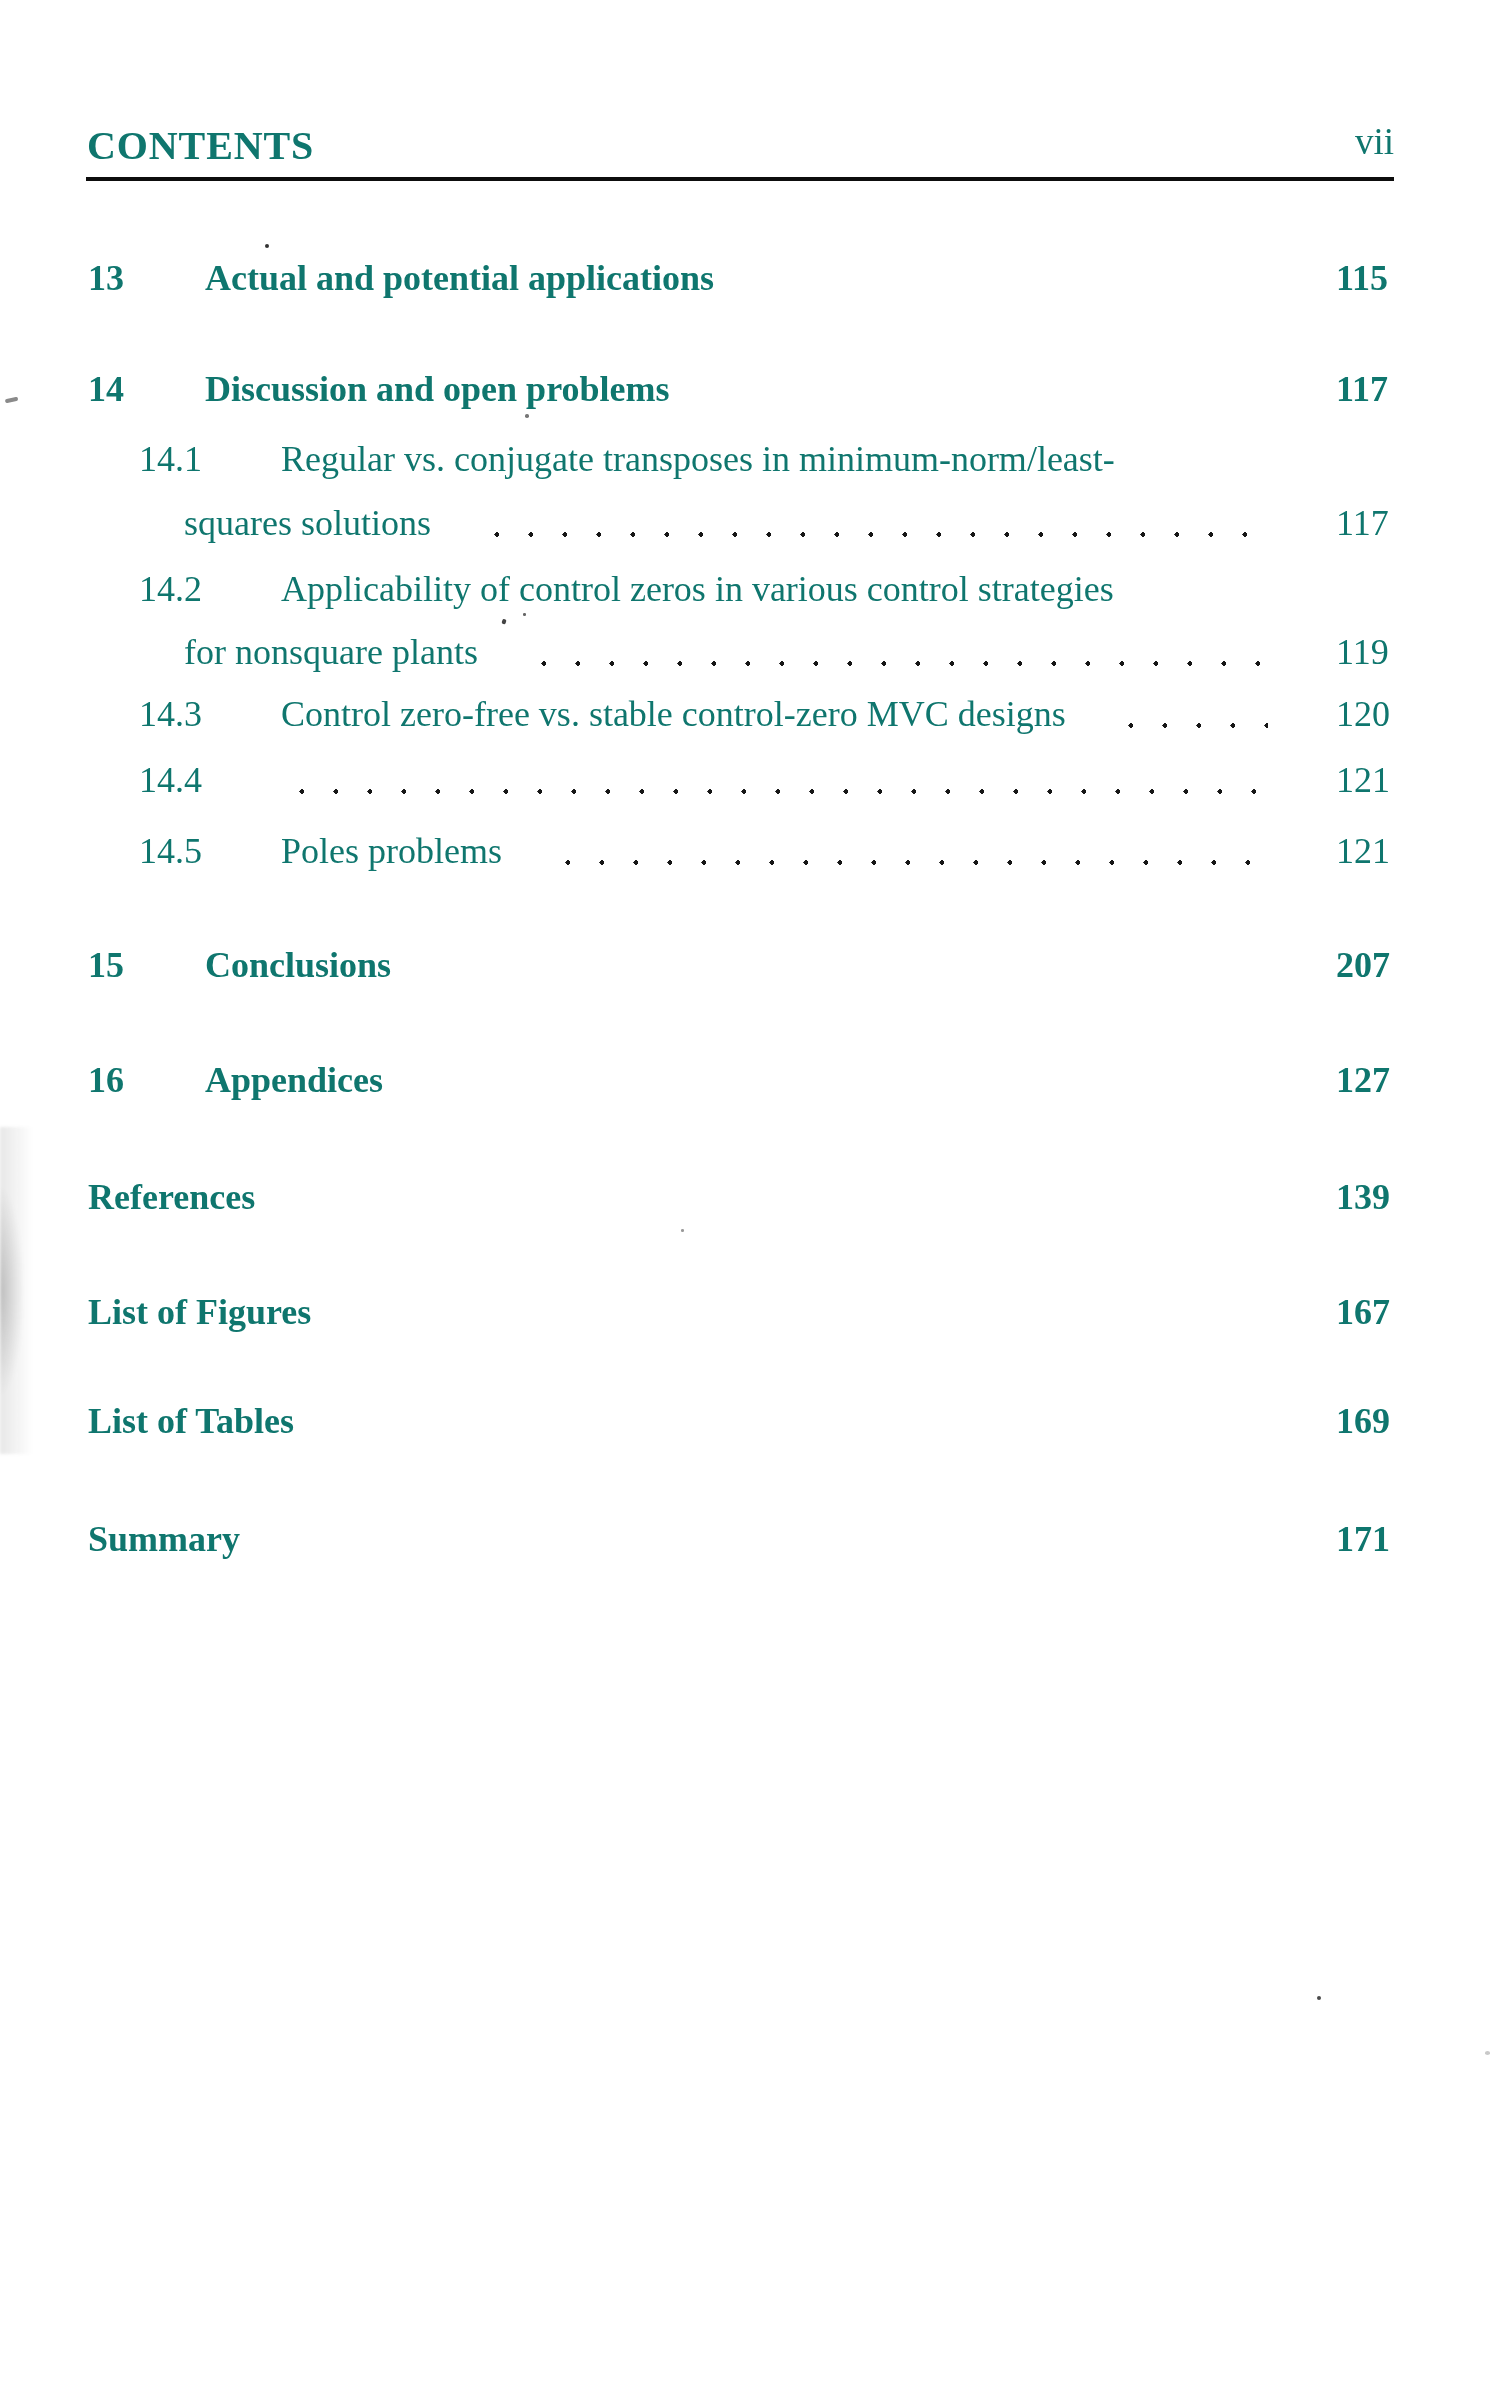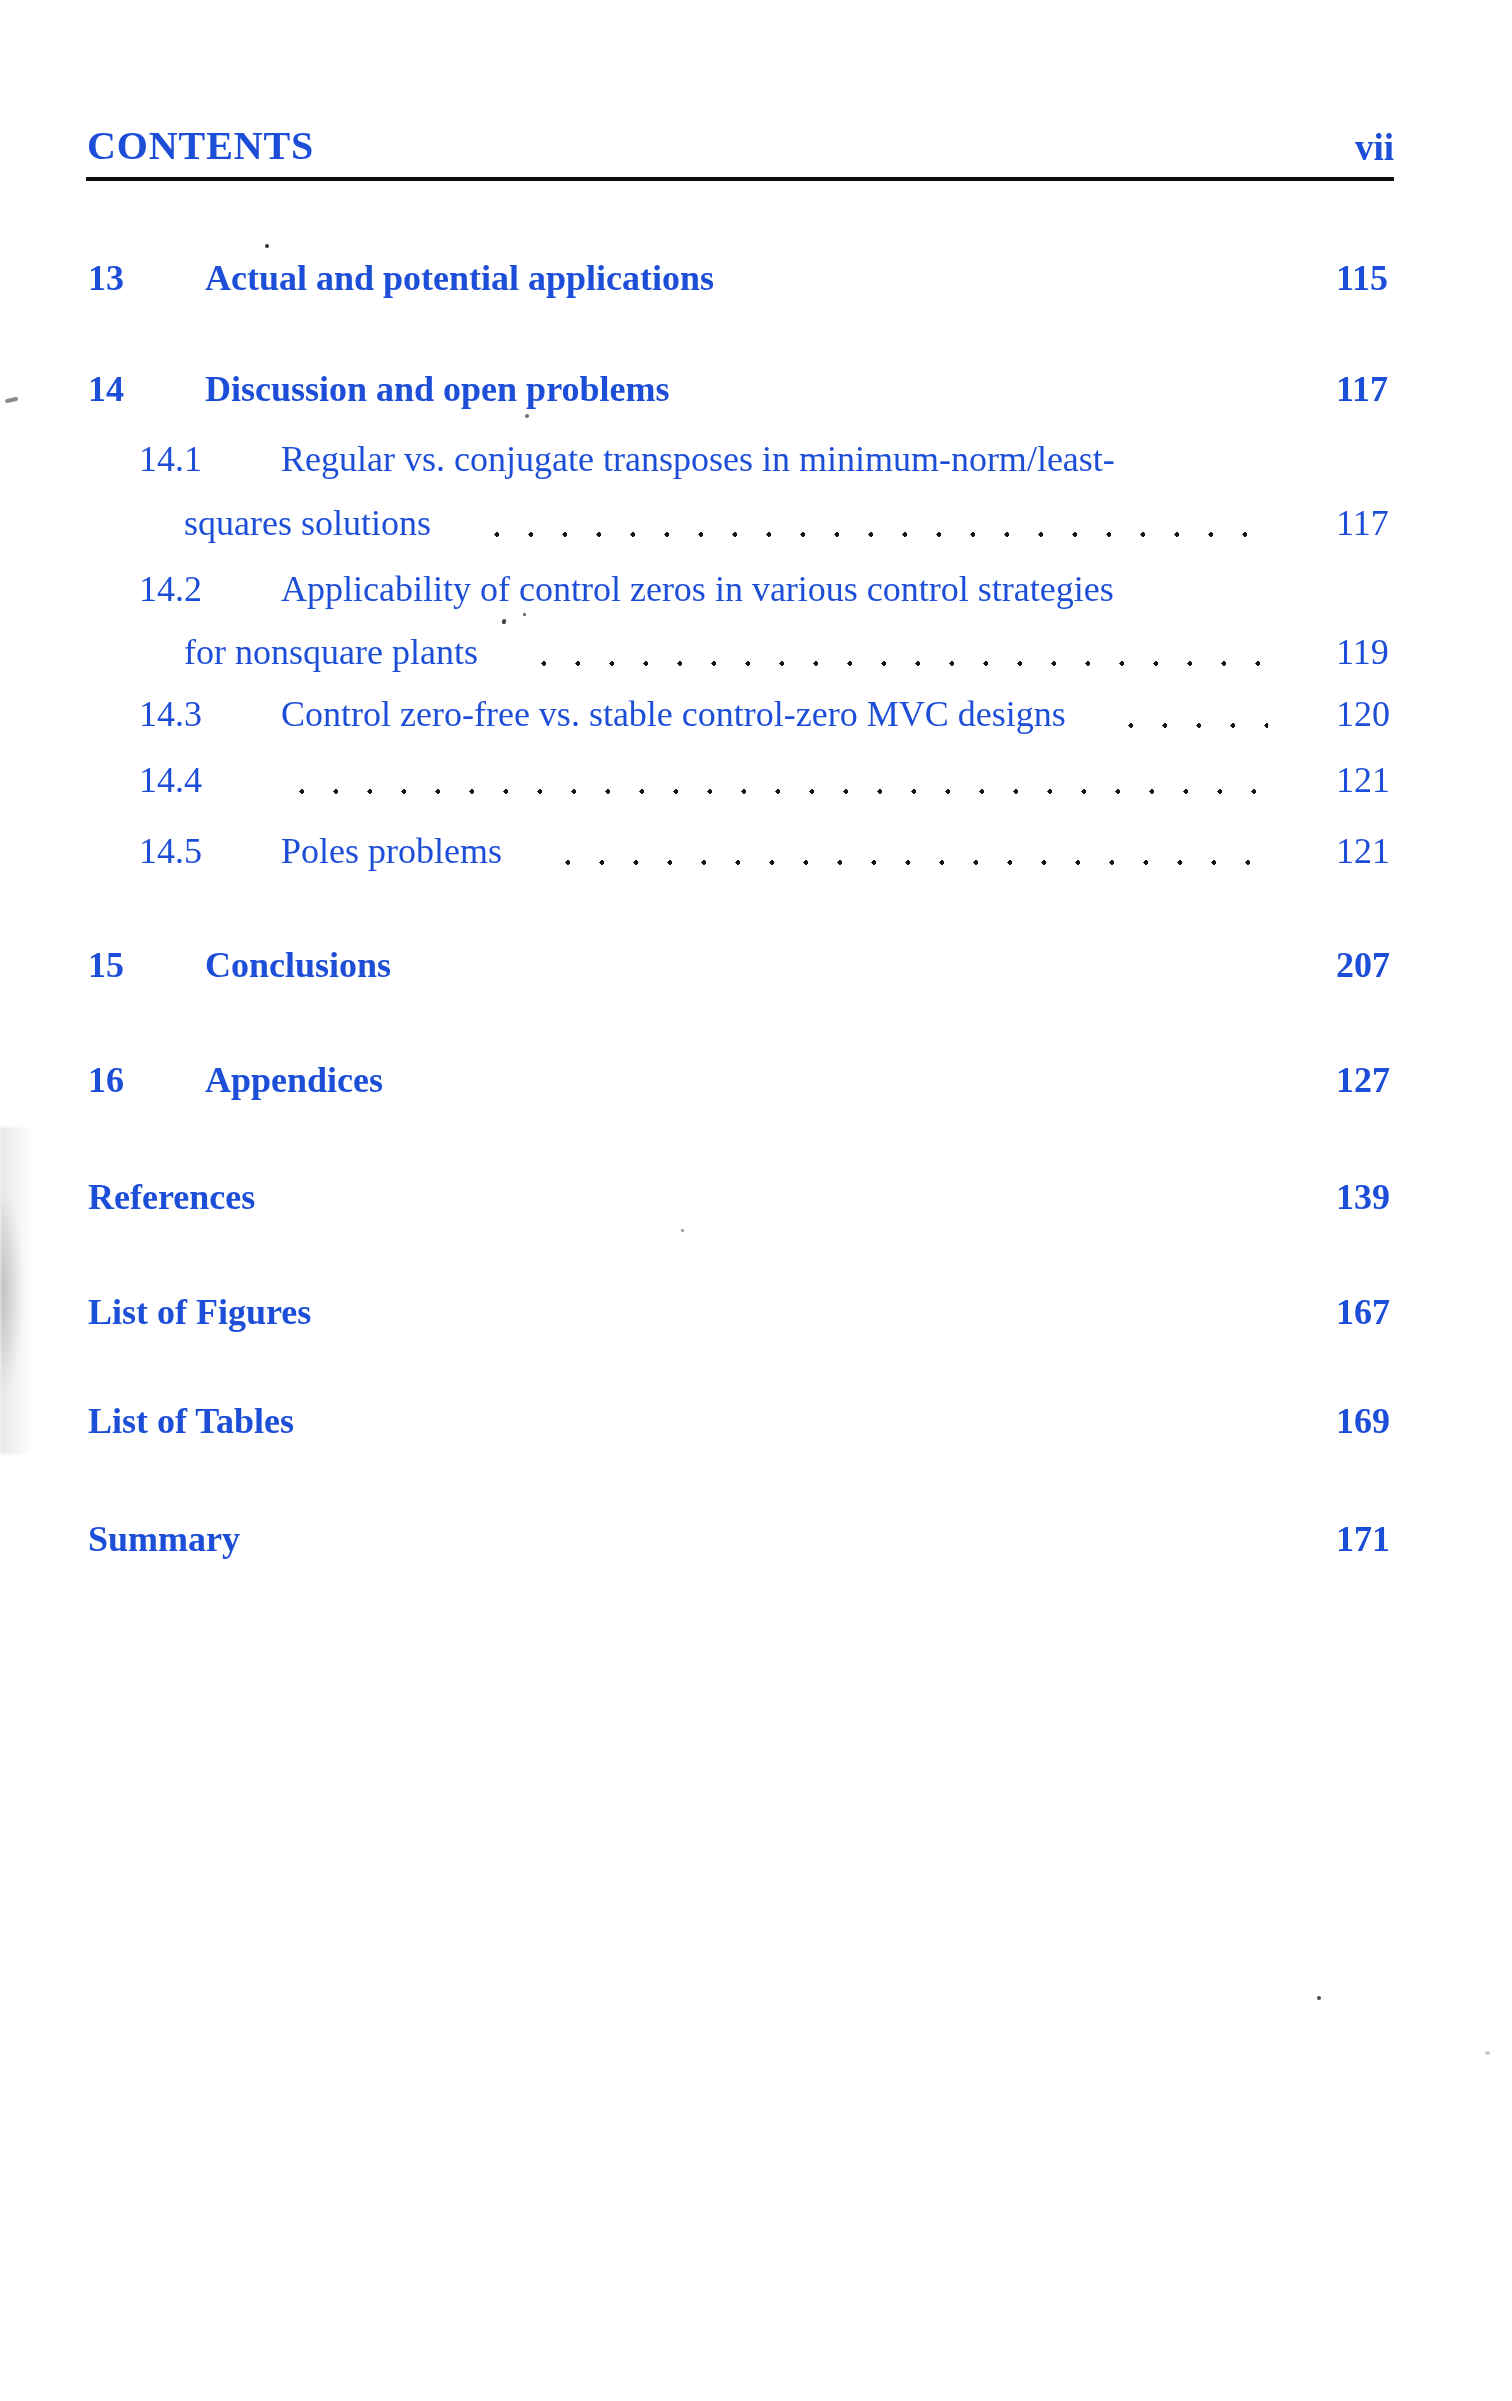--- a/index.html
+++ b/index.html
@@ -2,21 +2,21 @@
 <html style="font-size:14px"><head>
 <meta charset="utf-8">
 <style>
   html, body { margin: 0; padding: 0; background: #e8e8e8; }
   .page {
     position: relative;
     width: 1512px;
     height: 2401px;
     background: #ffffff;
     font-family: "Liberation Serif", "DejaVu Serif", serif;
-    color: #1d4ed8;
+    color: #0f766e;
     overflow: hidden;
   }
   .line {
     position: absolute;
     left: 88px;
     right: 118px;
     display: flex;
     align-items: baseline;
     font-size: 36px;
     line-height: 42px;
@@ -30,23 +30,23 @@
     left: 87px;
     top: 124px;
     font-size: 40px;
     font-weight: 700;
     letter-spacing: 0.9px;
     line-height: 44px;
   }
   .header-page {
     position: absolute;
     right: 118px;
-    top: 126px;
+    top: 120px;
     font-size: 37px;
-    font-weight: 700;
+    font-weight: 400;
     line-height: 44px;
   }
   .header-rule {
     position: absolute;
     left: 86px;
     top: 177px;
     width: 1308px;
     height: 4.4px;
     background: #0d0d0d;
   }

